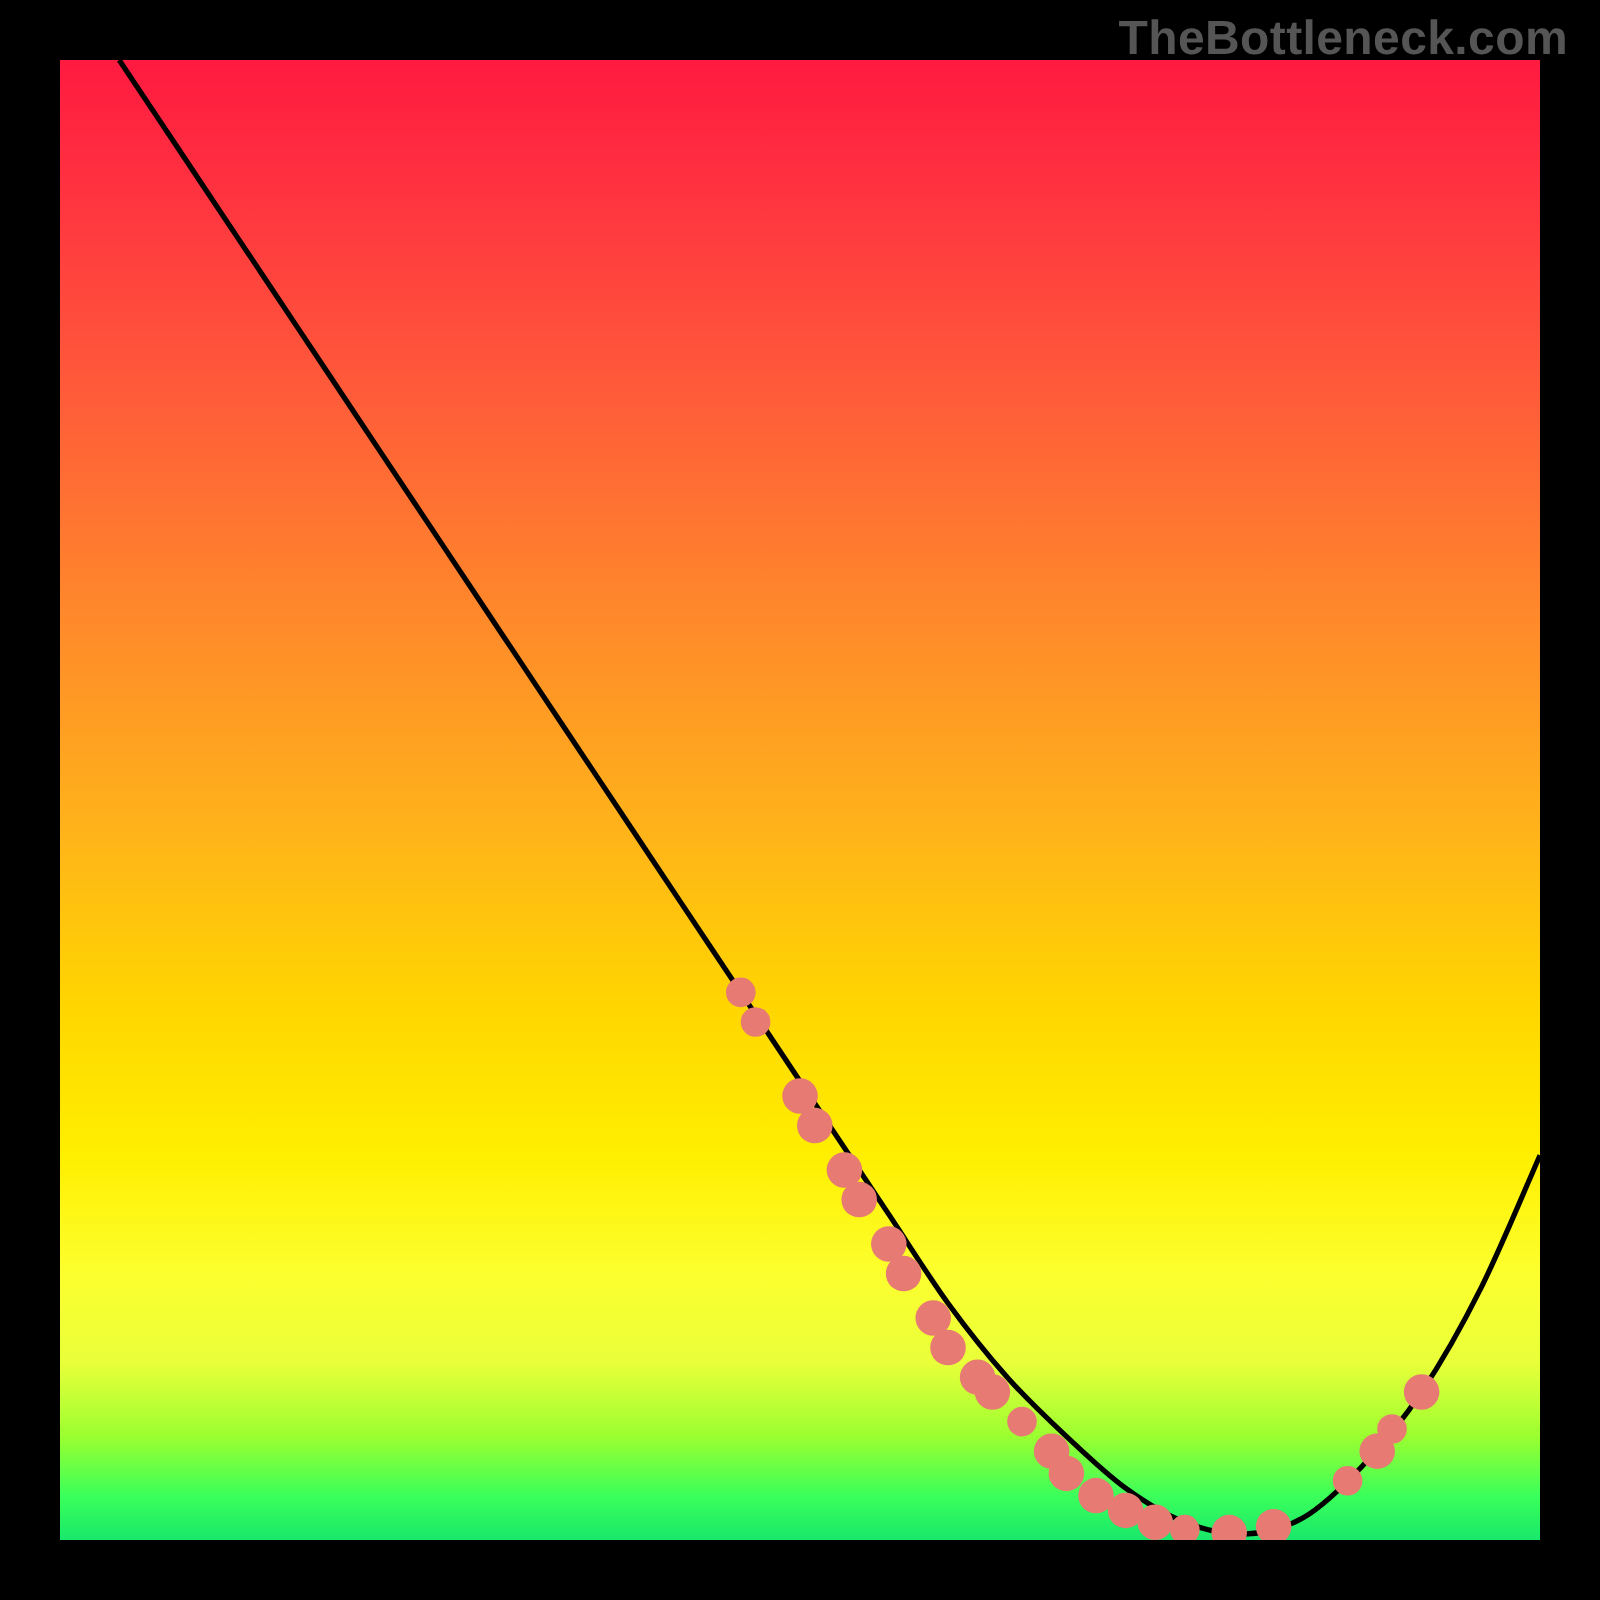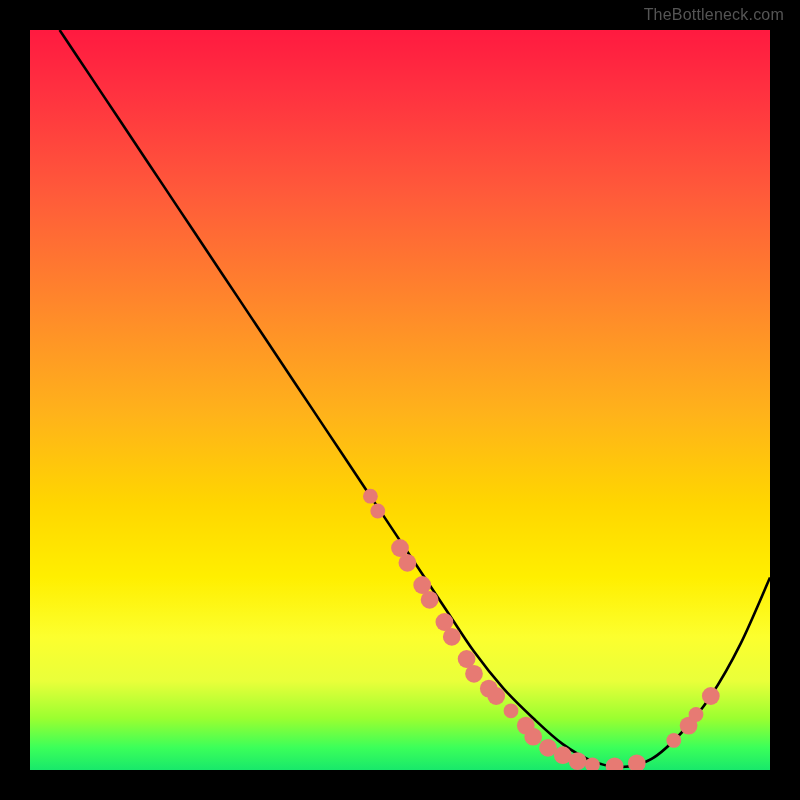--- a/index.html
+++ b/index.html
@@ -35,22 +35,22 @@
       #e9ff3a 88%,
       #9bff30 93%,
       #3bff5a 97%,
       #18e86b 100%);
   }
   .watermark {
     position: absolute;
     top: 6px;
     right: 16px;
     color: #555;
-    font-size: 16px;
-    font-weight: 400;
+    font-size: 24px;
+    font-weight: 700;
     letter-spacing: 0.2px;
     user-select: none;
   }
   svg.curve {
     position: absolute;
     inset: 0;
     width: 100%;
     height: 100%;
   }
 </style>

